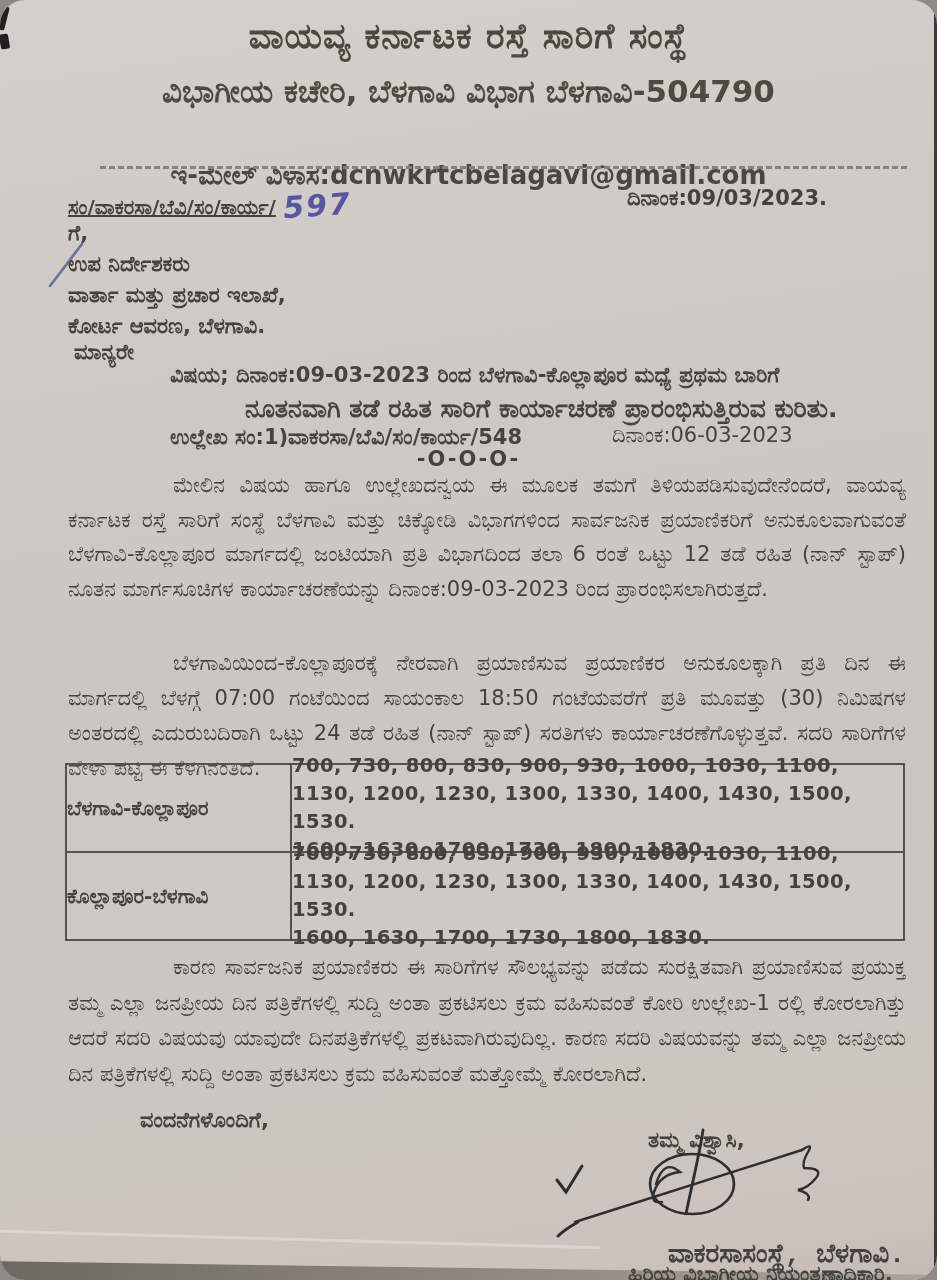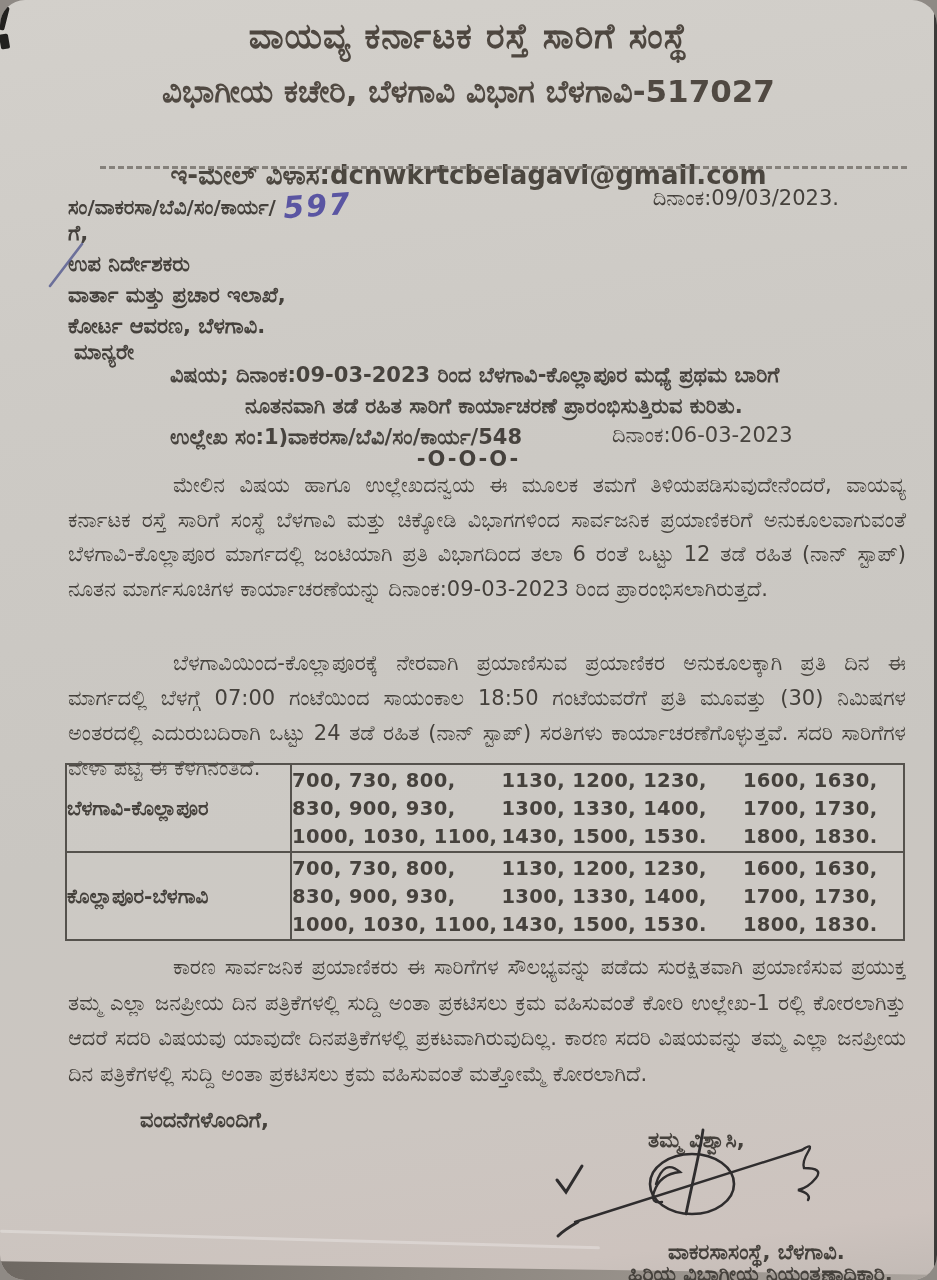--- a/index.html
+++ b/index.html
@@ -32,76 +32,76 @@
     font-size:35px;font-weight:bold;letter-spacing:1px;color:#4e4740;}
   .office-line{position:absolute;top:73px;left:0;width:100%;text-align:center;
     font-size:31px;font-weight:bold;color:#504942;}
   .email-line{position:absolute;top:128px;left:0;width:100%;text-align:center;
     font-size:26px;font-weight:600;color:#4b463f;margin-top:32px;}
   .dashes{position:absolute;top:166px;left:100px;width:807px;height:0;
     border-top:3px dashed #85817b;}
 
   
   .ref-row{position:absolute;top:186px;left:68px;right:70px;font-size:20px;font-weight:600;}
-  .ref-prefix{display:inline-block;}
+  .ref-prefix{display:inline-block;text-decoration:underline;}
   .ref-num{display:inline-block;color:#5a55a2;font-size:30px;font-style:italic;
     font-weight:bold;transform:rotate(-4deg) translateY(2px);letter-spacing:2px;}
-  .ref-date{position:absolute;right:28px;top:0;font-size:21px;font-weight:400;}
+  .ref-date{position:absolute;right:40px;top:0;font-size:21px;font-weight:700;}
 
   
   .to-block{position:absolute;top:218px;left:68px;font-size:21px;font-weight:600;line-height:31px;}
   .salutation{position:absolute;top:340px;left:74px;font-size:21px;font-weight:700;}
 
   
   .subj1{position:absolute;top:363px;left:170px;font-size:21px;font-weight:bold;color:#47433e;}
-  .subj2{position:absolute;top:394px;left:245px;font-size:21px;font-weight:bold;color:#47433e;}
+  .subj2{position:absolute;top:394px;left:245px;font-size:25px;font-weight:bold;color:#47433e;}
   .subj-ref{position:absolute;top:425px;left:170px;font-size:21px;font-weight:bold;color:#47433e;}
   .subj-ref-date{position:absolute;top:423px;left:612px;font-size:21px;font-weight:normal;color:#47433e;}
   .divider{position:absolute;top:447px;left:0;width:100%;text-align:center;
     font-size:21px;font-weight:bold;letter-spacing:2px;}
 
   
   .para{position:absolute;left:68px;width:838px;margin:0;
     font-size:21px;line-height:34.5px;text-align:justify;color:#44403b;font-weight:500;}
   .p1{top:468px;text-indent:105px;}
   .p2{top:646px;text-indent:105px;line-height:35px;}
   .p3{top:950px;text-indent:105px;line-height:35.5px;}
 
   
   .sched{position:absolute;left:65px;top:763px;width:836px;border:2px solid #55524d;
     background:rgba(255,255,255,0.06);}
   .sched-row{display:flex;height:86px;}
   .sched-row.first{border-bottom:2px solid #55524d;}
   .cell-route{width:225px;border-right:2px solid #55524d;display:flex;align-items:center;
     font-size:20px;font-weight:bold;color:#45413c;box-sizing:border-box;}
-  .cell-times{flex:1;display:flex;justify-content:center;align-items:flex-end;
+  .cell-times{flex:1;display:flex;flex-direction:column;justify-content:center;align-items:flex-start;
     font-size:19.5px;font-weight:600;letter-spacing:0.4px;line-height:28px;color:#45413c;}
 
   
   .closing{position:absolute;top:1108px;left:140px;font-size:21px;font-weight:600;}
   .faithfully{position:absolute;top:1128px;left:648px;font-size:21px;font-weight:600;}
   .sig-title{position:absolute;top:1262px;left:608px;font-size:21px;font-weight:700;margin-left:20px;}
-  .sig-org{position:absolute;top:1240px;left:668px;font-size:21px;font-weight:600;}
+  .sig-org{position:absolute;top:1240px;left:668px;font-size:26px;font-weight:600;font-family:Liberation Mono, monospace;}
 
   .sig-svg{position:absolute;left:540px;top:1122px;}
   .tick-svg{position:absolute;left:42px;top:236px;}
 </style>
 </head>
 <body>
 
 <div class="page">
 
   <div class="edge-right"></div>
   <div class="corner-mark cm1"></div>
   <div class="corner-mark cm2"></div>
   <div class="bottom-band"></div>
   <div class="crease"></div>
 
   <div class="org-name">ವಾಯವ್ಯ ಕರ್ನಾಟಕ ರಸ್ತೆ ಸಾರಿಗೆ ಸಂಸ್ಥೆ</div>
-  <div class="office-line">ವಿಭಾಗೀಯ ಕಚೇರಿ, ಬೆಳಗಾವಿ ವಿಭಾಗ ಬೆಳಗಾವಿ-517027</div>
+  <div class="office-line">ವಿಭಾಗೀಯ ಕಚೇರಿ, ಬೆಳಗಾವಿ ವಿಭಾಗ ಬೆಳಗಾವಿ-504790</div>
   <div class="email-line">ಇ-ಮೇಲ್ ವಿಳಾಸ:dcnwkrtcbelagavi@gmail.com</div>
   <div class="dashes"></div>
 
   <div class="ref-row">
     <span class="ref-prefix">ಸಂ/ವಾಕರಸಾ/ಬೆವಿ/ಸಂ/ಕಾರ್ಯ/</span>
     <span class="ref-num">597</span>
     <span class="ref-date">ದಿನಾಂಕ:09/03/2023.</span>
   </div>
 
   <div class="to-block">

